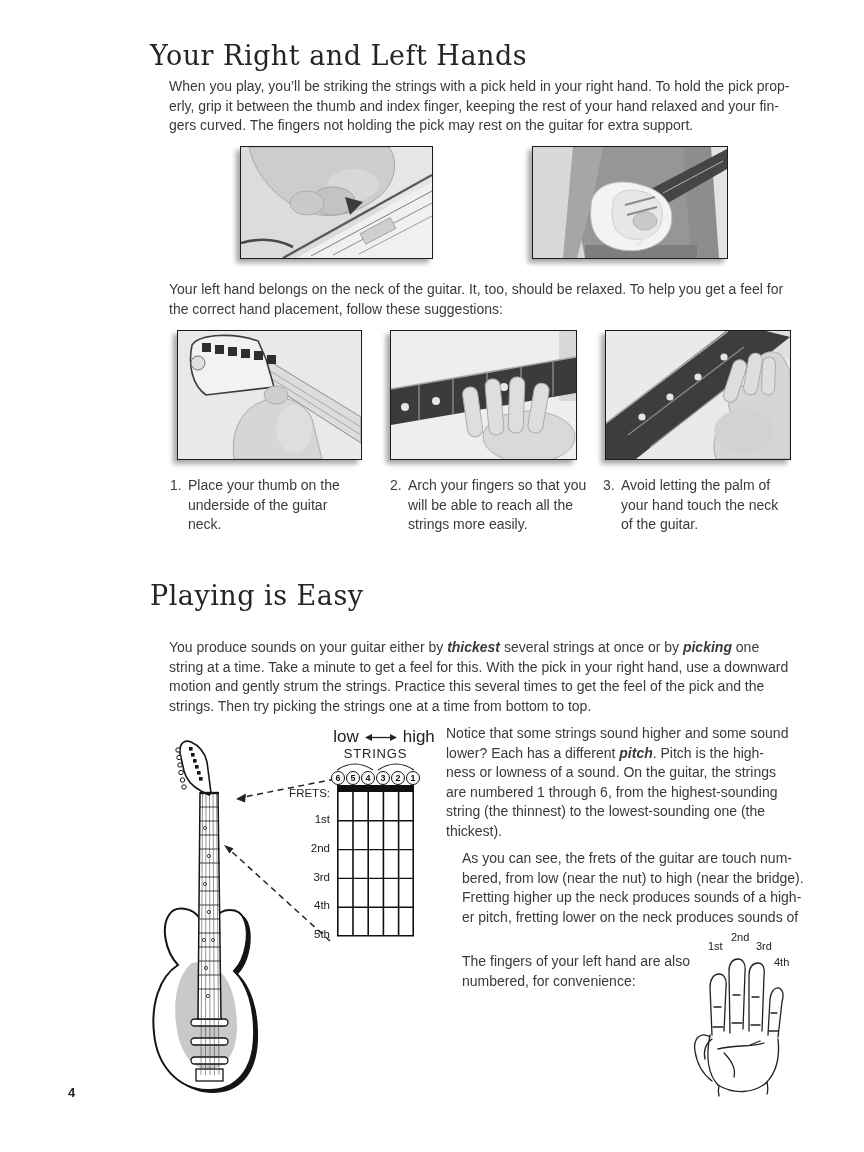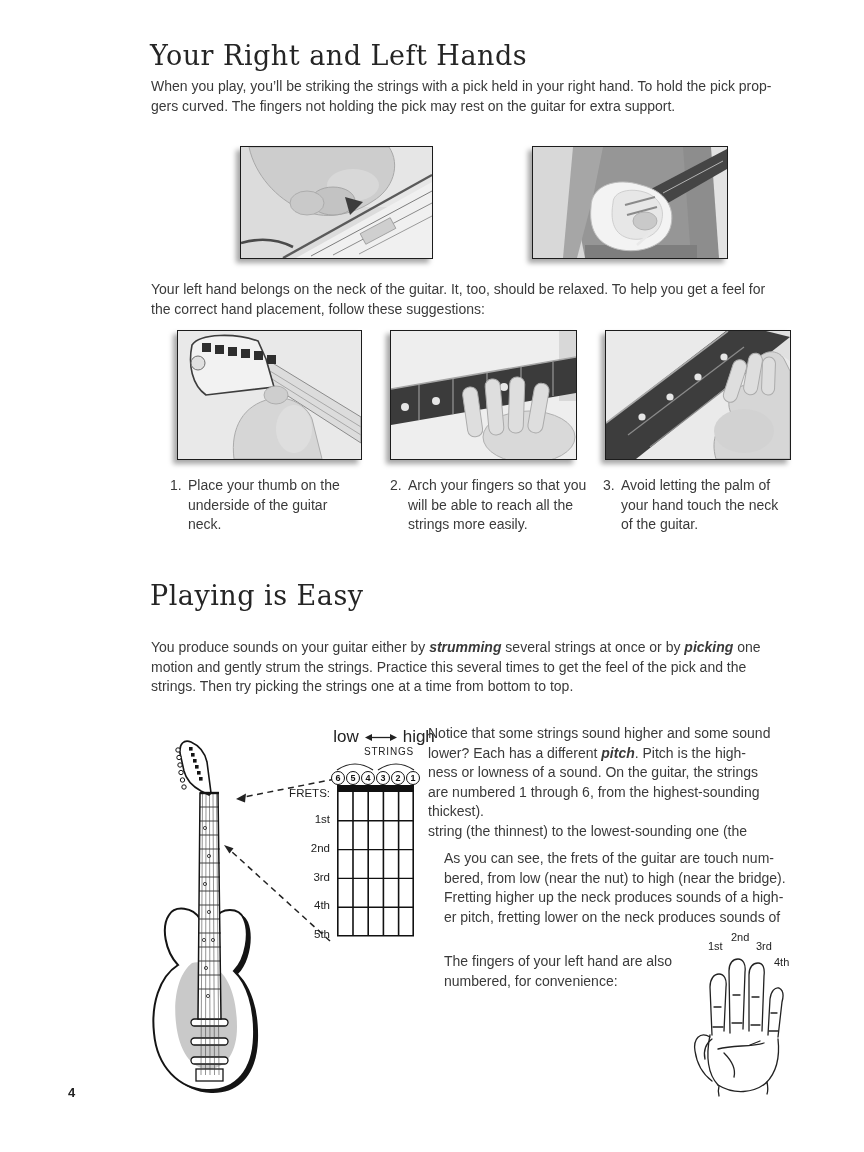--- a/index.html
+++ b/index.html
@@ -1,51 +1,52 @@
 <!DOCTYPE html>
 <html><head>
 <meta charset="utf-8">
 <style>
   html,body{margin:0;padding:0;background:#fff;}
   .page{position:relative;width:864px;height:1152px;background:#ffffff;overflow:hidden;
         font-family:"Liberation Sans",sans-serif;color:#3a3a3a;}
   .abs{position:absolute;}
   h1.sec-title{margin:0;font-family:"DejaVu Serif",serif;font-weight:400;color:#252525;
         font-size:27px;letter-spacing:0.5px;white-space:nowrap;}
-  .para{font-size:14px;line-height:19.5px;color:#3a3a3a;}
+  .para{font-size:14px;line-height:19.5px;color:#3a3a3a;margin-left:18px;}
   .para .ln{white-space:nowrap;}
   .bi{font-weight:bold;font-style:italic;}
   .photo{position:absolute;border:1px solid #1c1c1c;background:#e2e2e2;
         box-shadow:-4px 4px 5px rgba(0,0,0,0.35);overflow:hidden;}
   .photo svg{display:block;}
   .caption{position:absolute;display:flex;font-size:14px;line-height:19.5px;color:#3a3a3a;}
   .cap-num{flex:0 0 18px;}
   .cap-text{flex:1;}
   .diag-label{position:absolute;font-size:11.5px;color:#222;}
   .right-align{text-align:right;}
   .lowhigh{position:absolute;display:flex;align-items:center;gap:5px;font-size:17px;color:#222;}
-  .strings-word{position:absolute;font-size:10px;letter-spacing:0.8px;color:#222;text-align:right;}
+  .strings-word{position:absolute;font-size:13px;letter-spacing:0.8px;color:#222;text-align:center;}
   .string-circles{position:absolute;display:flex;gap:1px;}
   .string-circle{width:12px;height:12px;border:1.3px solid #111;border-radius:50%;
         font-size:9px;font-weight:bold;color:#111;display:flex;align-items:center;justify-content:center;
         background:#fff;}
   .fret-label{position:absolute;width:60px;text-align:right;font-size:11.5px;color:#222;}
   .hand-label{position:absolute;font-size:11px;color:#222;}
   .page-num{position:absolute;font-size:13px;font-weight:bold;color:#222;}
   svg{overflow:visible;}
 </style>
 </head>
 <body>
 
 <div class="page">
 
   <h1 class="sec-title abs" style="left:150px;top:40px;">Your Right and Left Hands</h1>
 
   <div class="para abs" style="left:151px;top:77px;width:660px;">
     <div class="ln">When you play, you’ll be striking the strings with a pick held in your right hand. To hold the pick prop-</div>
+    <div class="ln">erly, grip it between the thumb and index finger, keeping the rest of your hand relaxed and your fin-</div>
     <div class="ln">gers curved. The fingers not holding the pick may rest on the guitar for extra support.</div>
   </div>
 
   <div class="photo" style="left:240px;top:146px;width:191px;height:111px;">
     <svg width="191" height="111" viewBox="0 0 191 111">
       <rect width="191" height="111" fill="#dcdcdc"></rect>
       <rect x="95" width="96" height="60" fill="#e6e6e6"></rect>
       <polygon points="55,111 191,35 191,111" fill="#f0f0f0"></polygon>
       <line x1="42" y1="111" x2="191" y2="28" stroke="#5a5a5a" stroke-width="2.4"></line>
       <line x1="70" y1="109" x2="191" y2="44" stroke="#7c7c7c" stroke-width="1"></line>
@@ -167,21 +168,22 @@
     <span class="cap-text">Arch your fingers so that you will be able to reach all the strings more easily.</span>
   </div>
   <div class="caption" style="left:603px;top:476px;width:190px;">
     <span class="cap-num">3.</span>
     <span class="cap-text">Avoid letting the palm of your hand touch the neck of the guitar.</span>
   </div>
 
   <h1 class="sec-title abs" style="left:150px;top:580px;">Playing is Easy</h1>
 
   <div class="para abs" style="left:151px;top:638px;width:660px;">
-    <div class="ln"><span>You produce sounds on your guitar either by </span><span class="bi">strumming</span><span> several strings at once or by </span><span class="bi">picking</span><span> one</span></div>
+    <div class="ln"><span>You produce sounds on your guitar either by </span><span class="bi">thickest</span><span> several strings at once or by </span><span class="bi">picking</span><span> one</span></div>
+    <div class="ln"><span>string at a time. Take a minute to get a feel for this. With the pick in your right hand, use a downward</span></div>
     <div class="ln"><span>motion and gently strum the strings. Practice this several times to get the feel of the pick and the</span></div>
     <div class="ln"><span>strings. Then try picking the strings one at a time from bottom to top.</span></div>
   </div>
 
   <div class="abs" style="left:145px;top:733px;">
     <svg width="120" height="357" viewBox="0 0 120 357">
 
       <path d="M55,186 C48,174 30,172 24,182 C16,194 20,218 33,232 C14,244 6,272 9,300 C12,334 34,356 62,357 C92,358 108,336 109,304 C110,274 102,250 89,238 C101,226 105,200 99,186 C94,174 76,174 70,186 Z" transform="translate(4,3)" fill="#141414"></path>
 
       <path d="M55,186 C48,174 30,172 24,182 C16,194 20,218 33,232 C14,244 6,272 9,300 C12,334 34,356 62,357 C92,358 108,336 109,304 C110,274 102,250 89,238 C101,226 105,200 99,186 C94,174 76,174 70,186 Z" fill="#ffffff" stroke="#141414" stroke-width="2"></path>
@@ -307,22 +309,22 @@
   <div class="fret-label" style="left:270px;top:842px;">2nd</div>
   <div class="fret-label" style="left:270px;top:871px;">3rd</div>
   <div class="fret-label" style="left:270px;top:899px;">4th</div>
   <div class="fret-label" style="left:270px;top:928px;">5th</div>
 
   <div class="para abs" style="left:428px;top:724px;width:410px;">
     <div class="ln"><span>Notice that some strings sound higher and some sound</span></div>
     <div class="ln"><span>lower? Each has a different </span><span class="bi">pitch</span><span>. Pitch is the high-</span></div>
     <div class="ln"><span>ness or lowness of a sound. On the guitar, the strings</span></div>
     <div class="ln"><span>are numbered 1 through 6, from the highest-sounding</span></div>
+    <div class="ln"><span>string (the thinnest) to the lowest-sounding one (the</span></div>
     <div class="ln"><span>thickest).</span></div>
-    <div class="ln"><span>string (the thinnest) to the lowest-sounding one (the</span></div>
   </div>
 
   <div class="para abs" style="left:444px;top:849px;width:410px;">
     <div class="ln">As you can see, the frets of the guitar are touch num-</div>
     <div class="ln">bered, from low (near the nut) to high (near the bridge).</div>
     <div class="ln">Fretting higher up the neck produces sounds of a high-</div>
     <div class="ln">er pitch, fretting lower on the neck produces sounds of</div>
   </div>
 
   <div class="para abs" style="left:444px;top:952px;width:300px;">

